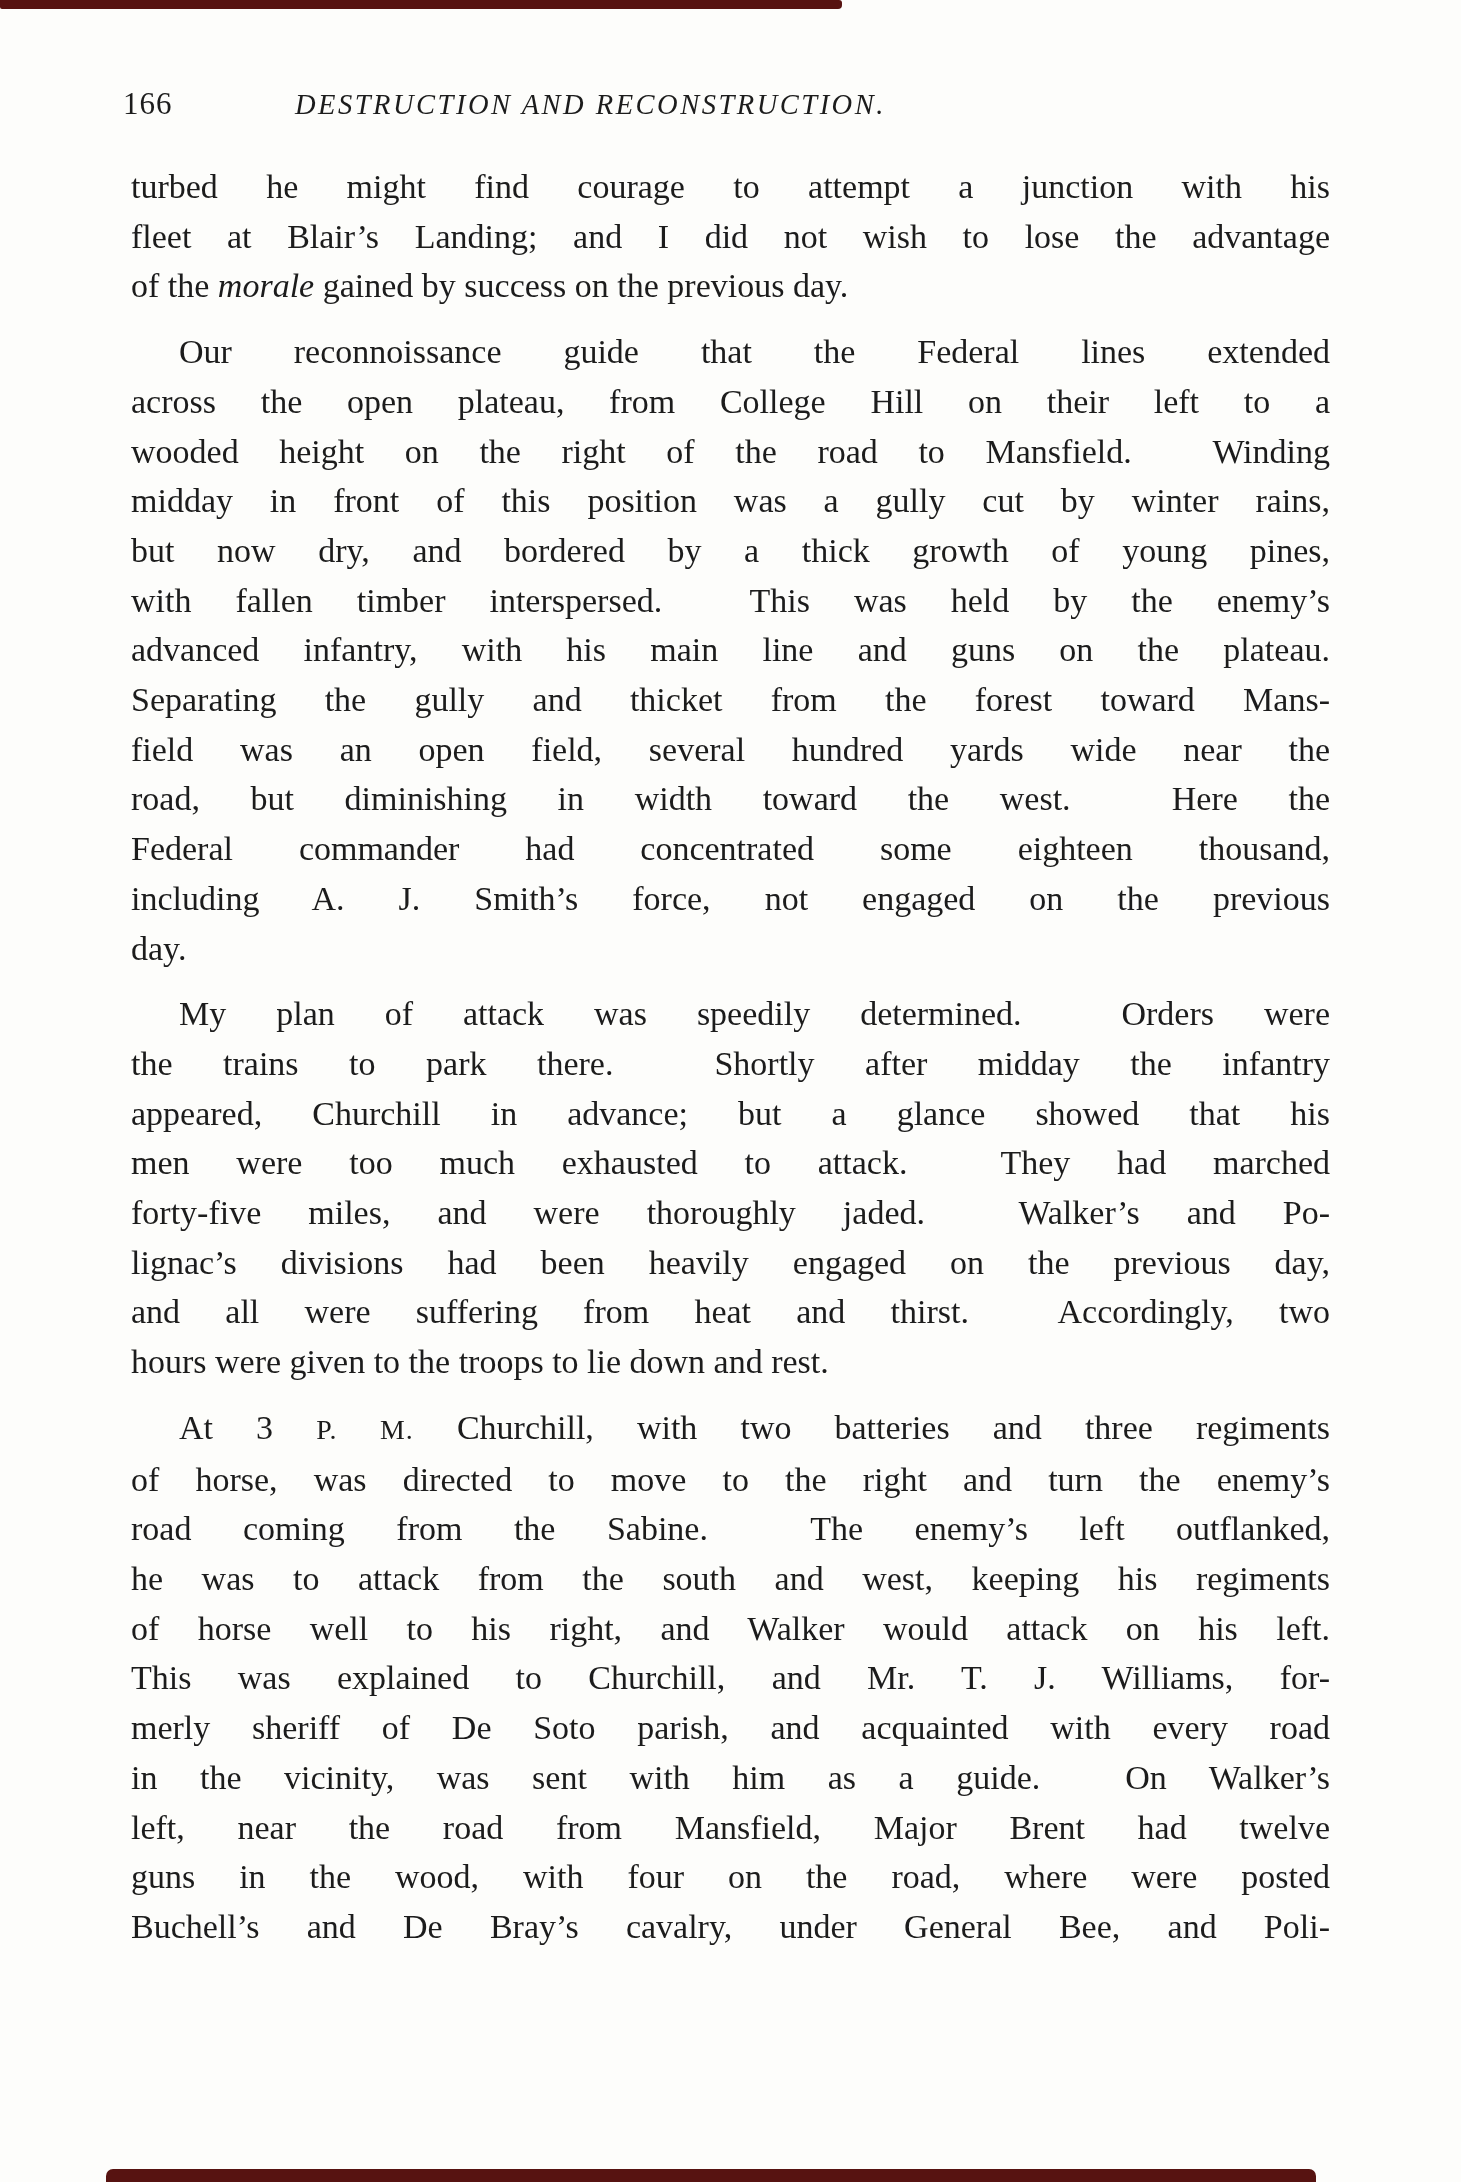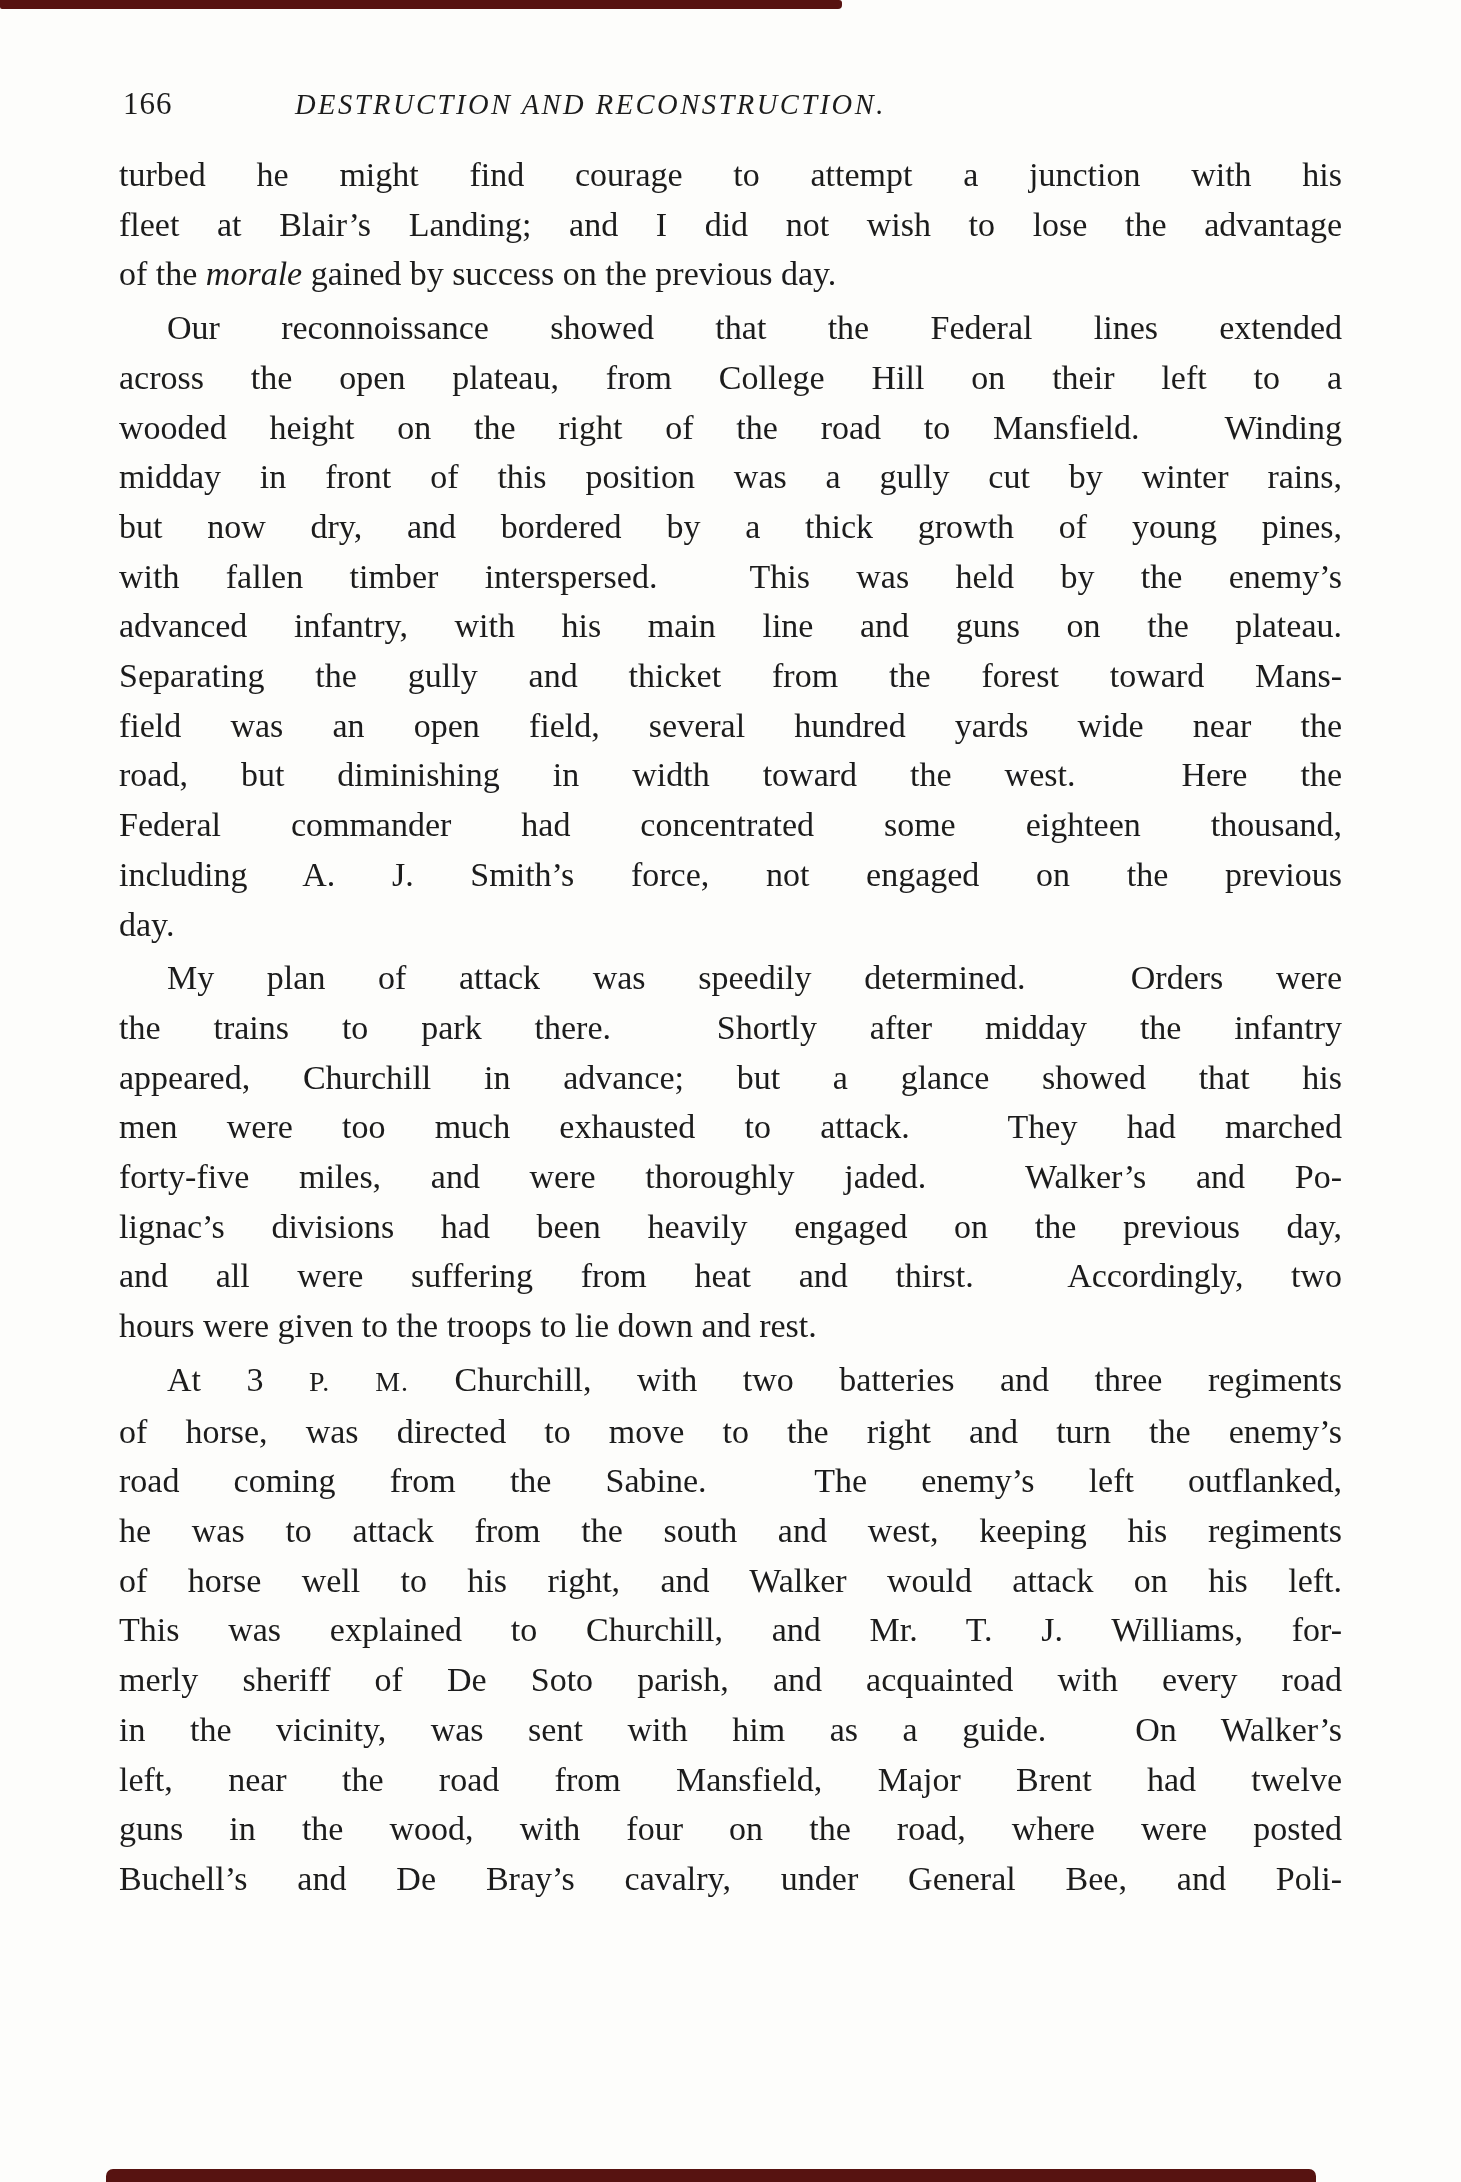--- a/index.html
+++ b/index.html
@@ -65,21 +65,21 @@
 
   .text-block {
     position: absolute;
     top: 146px;
     left: 115px;
     width: 1231px;
     font-size: 34px;
     line-height: 49.7px;
   }
 
-  .para { margin: 4px; }
+  .para { margin: 16px; }
 
   .line {
     text-align: justify;
     text-align-last: justify;
   }
 
   .line.first { text-indent: 48px; }
 
   .line.last { text-align-last: left; }
 
@@ -102,21 +102,21 @@
     <span class="running-title">DESTRUCTION AND RECONSTRUCTION.</span>
   </header>
 
   <main class="text-block">
       <div class="para">
         <div class="line">turbed he might find courage to attempt a junction with his</div>
         <div class="line">fleet at Blair’s Landing; and I did not wish to lose the advantage</div>
         <div class="line last">of the <i>morale</i> gained by success on the previous day.</div>
       </div>
       <div class="para">
-        <div class="line first">Our reconnoissance showed that the Federal lines extended</div>
+        <div class="line first">Our reconnoissance guide that the Federal lines extended</div>
         <div class="line">across the open plateau, from College Hill on their left to a</div>
         <div class="line">wooded height on the right of the road to Mansfield.&nbsp; Winding</div>
         <div class="line">midday in front of this position was a gully cut by winter rains,</div>
         <div class="line">but now dry, and bordered by a thick growth of young pines,</div>
         <div class="line">with fallen timber interspersed.&nbsp; This was held by the enemy’s</div>
         <div class="line">advanced infantry, with his main line and guns on the plateau.</div>
         <div class="line">Separating the gully and thicket from the forest toward Mans-</div>
         <div class="line">field was an open field, several hundred yards wide near the</div>
         <div class="line">road, but diminishing in width toward the west.&nbsp; Here the</div>
         <div class="line">Federal commander had concentrated some eighteen thousand,</div>

